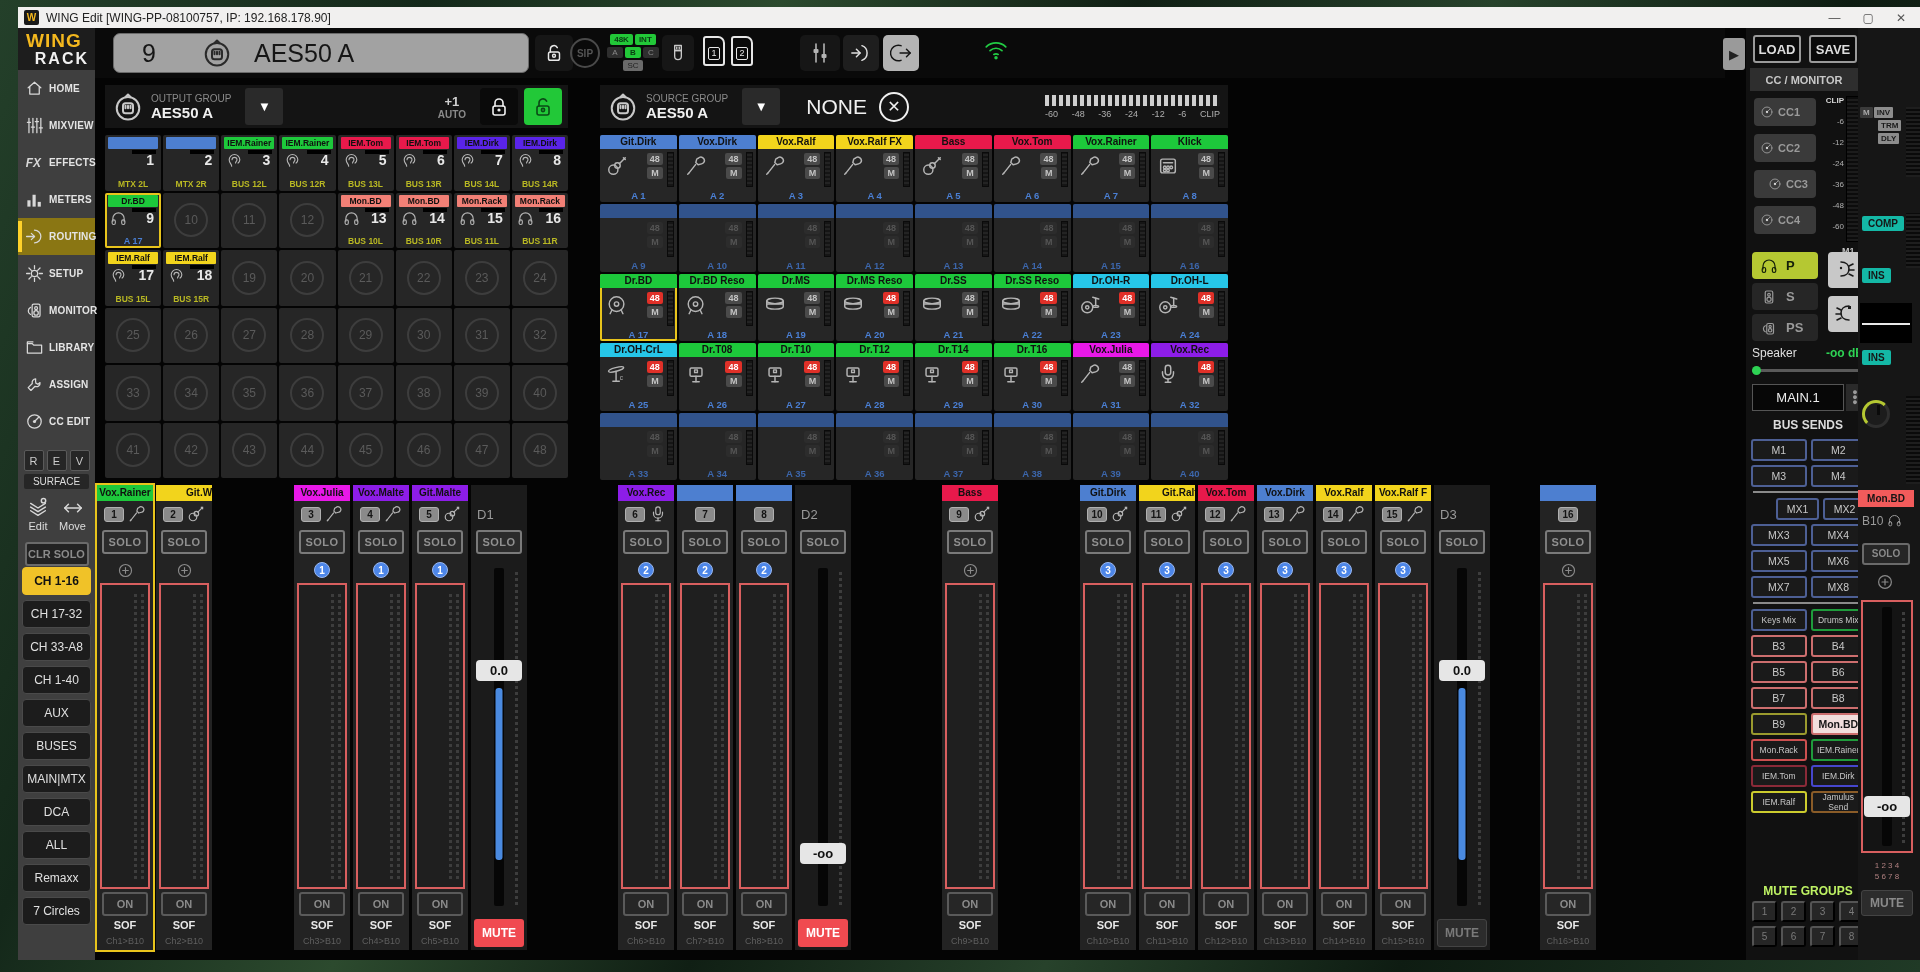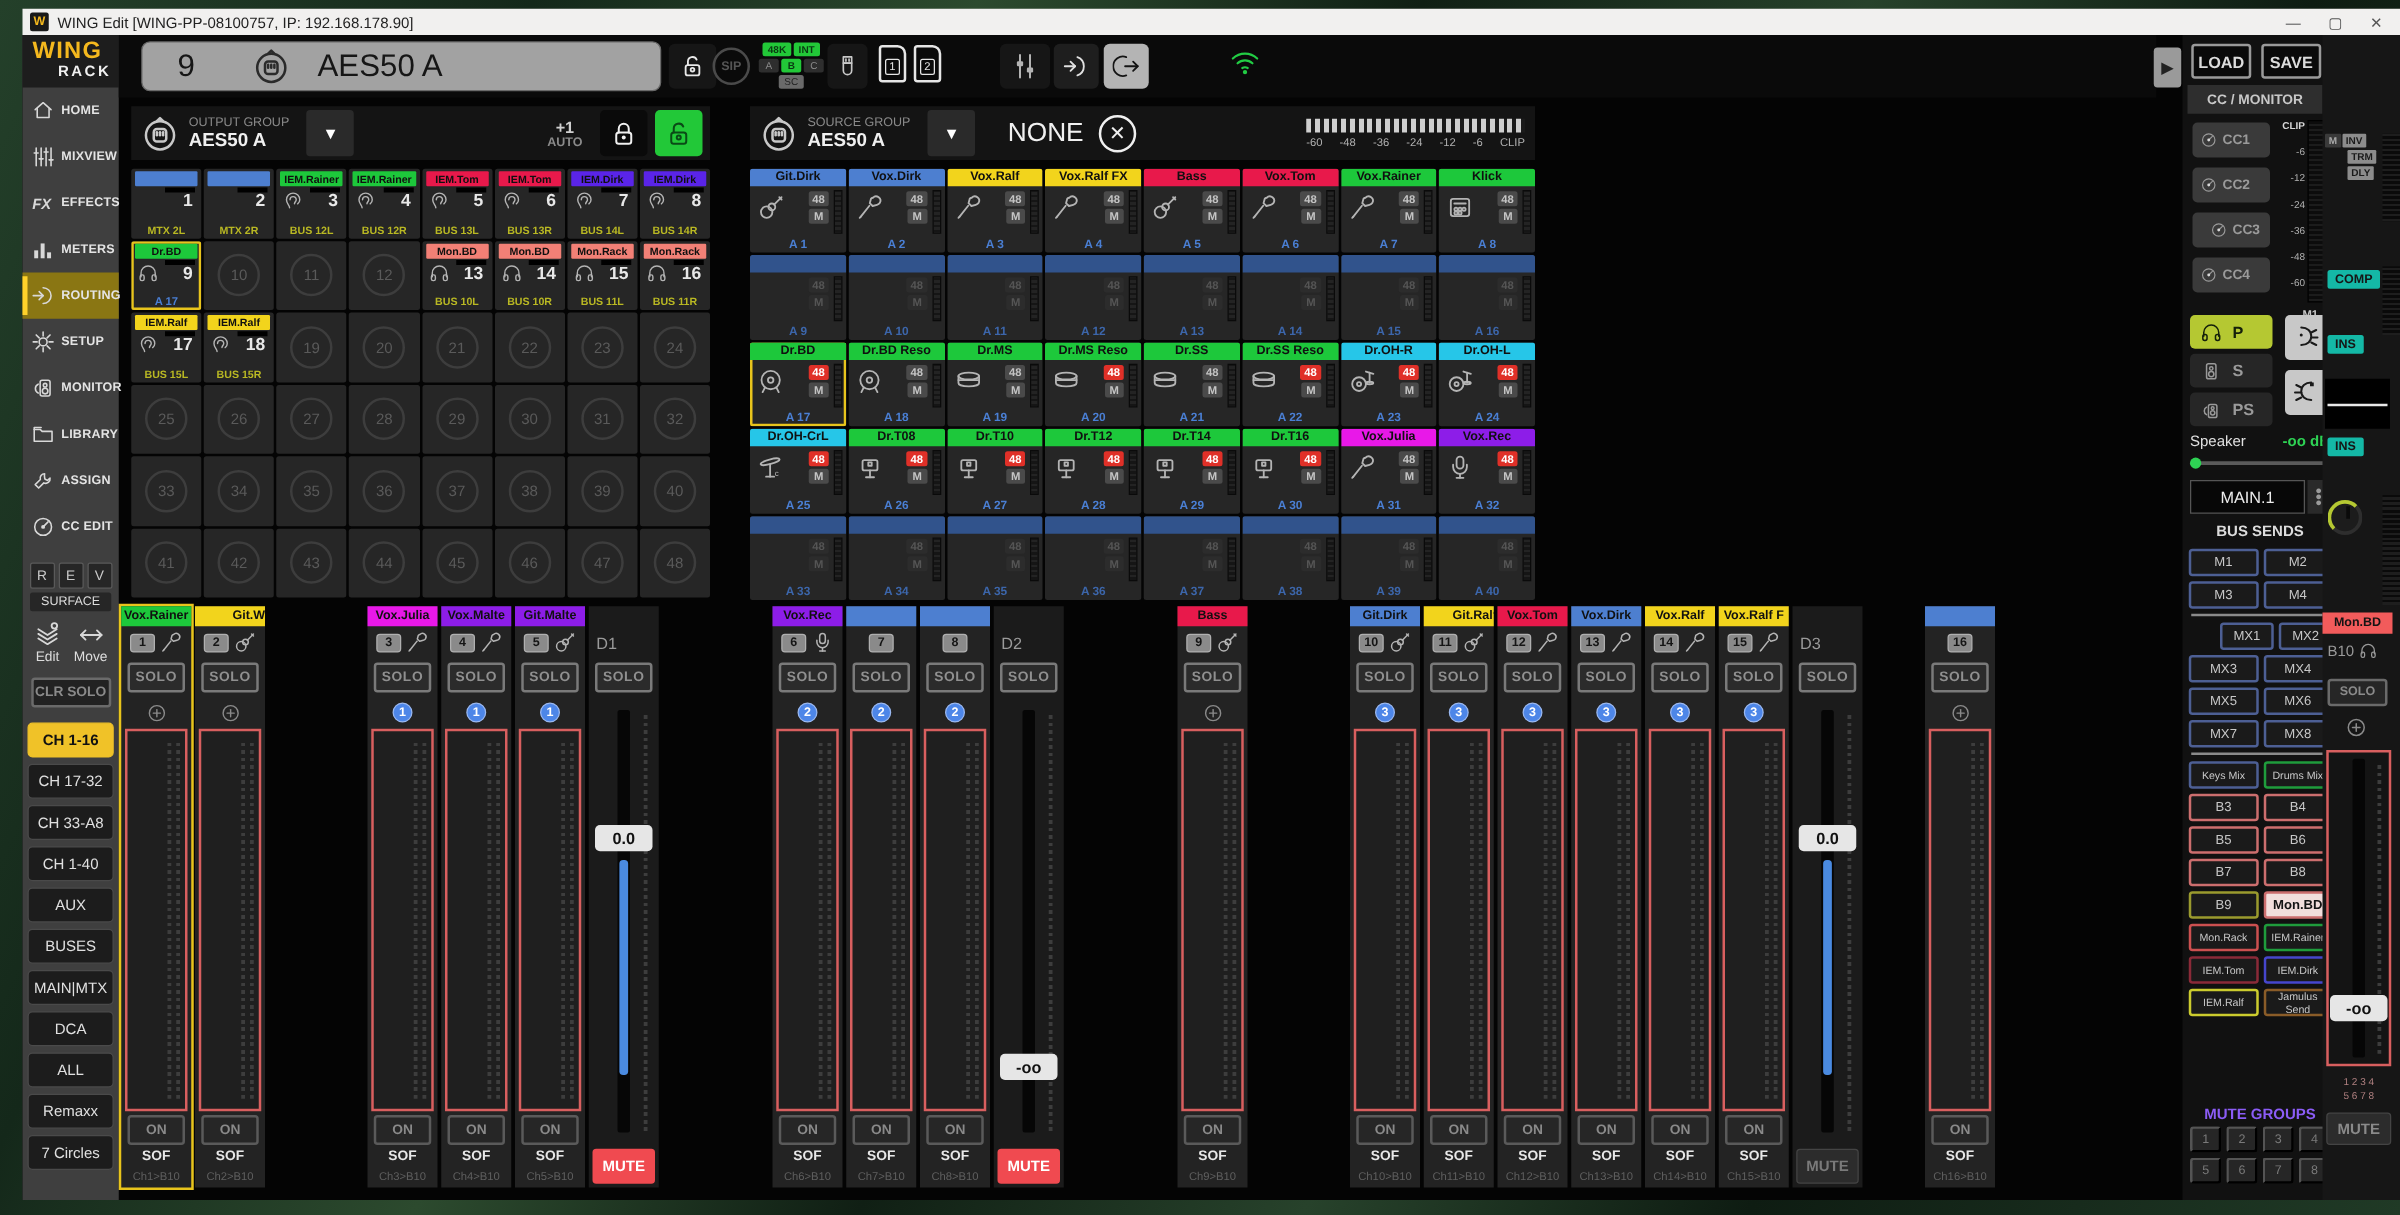--- a/index.html
+++ b/index.html
@@ -8,32 +8,32 @@
 .titlebar{position:absolute;left:18px;top:7px;width:1902px;height:21px;background:#f1f0ef;display:flex;align-items:center;padding:0 6px;font-size:12px;color:#222}
 .win-icon{width:15px;height:15px;background:#1a1a1a;color:#f4b81e;font-weight:bold;font-size:10px;text-align:center;line-height:15px;border-radius:2px;margin-right:7px}
 .win-title{flex:1}
 .win-controls{display:flex;gap:22px;color:#555;font-size:12px;padding-right:8px}
 .win-controls span{cursor:default}
 .app{position:absolute;left:18px;top:28px;width:1902px;height:932px;background:#040404}
 
 .sidebar{position:absolute;left:0;top:0;width:77px;height:932px;background:#3f3f3f}
 .logo{height:42px;background:#1d1d1d;padding:4px 6px 0 8px}
 .logo .l1{color:#f4b81e;font-weight:bold;font-size:19px;letter-spacing:1px;line-height:18px}
-.logo .l2{color:#f0f0f0;font-weight:bold;font-size:12px;text-align:right;letter-spacing:2px}
+.logo .l2{color:#f0f0f0;font-weight:bold;font-size:16px;text-align:right;letter-spacing:2px}
 .nav-item{height:37px;display:flex;align-items:center;gap:5px;padding-left:7px;position:relative}
 .nav-item .nl{color:#e4e4e4;font-size:10px;font-weight:bold;letter-spacing:.2px}
 .nav-item.active{background:#8a7613}
 .nav-item.active::before{content:"";position:absolute;left:0;top:3px;bottom:3px;width:4px;background:#ffd22a}
 .surface-row{display:flex;gap:3px;justify-content:center;margin-top:10px}
 .surface-row .sbtn{width:20px;height:21px;background:#262626;border:1px solid #5a5a5a;color:#ccc;font-size:11px;text-align:center;line-height:20px;border-radius:2px}
 .surface-label{background:#262626;color:#ddd;font-size:10px;text-align:center;margin:3px 6px 0 6px;padding:2px 0;border-radius:2px}
 .editmove{display:flex;justify-content:space-around;margin-top:8px;padding:0 4px}
 .editmove .em{display:flex;flex-direction:column;align-items:center;color:#ddd;font-size:11px;gap:1px}
 .clrsolo{display:block;margin:10px auto 0 auto;width:64px;height:24px;background:#222;border:2px solid #6a6a6a;border-radius:3px;color:#8a8a8a;font-size:11px;font-weight:bold}
-.layers{position:absolute;left:4px;right:4px;top:550px}
+.layers{position:absolute;left:4px;right:4px;top:539px}
 .layer-btn{height:28px;margin-bottom:5px;background:#1c1c1c;border:1px solid #4a4a4a;border-radius:4px;color:#e0e0e0;font-size:12px;text-align:center;line-height:26px}
 .layer-btn.active{background:#f0c228;border-color:#f0c228;color:#111;font-weight:bold}
 
 .topbar{position:absolute;left:77px;top:0;width:1630px;height:50px;background:#0a0a0a}
 .chanbox{position:absolute;left:18px;top:5px;width:416px;height:40px;background:#a2a2a2;border:1px solid #6a6a6a;border-radius:7px;display:flex;align-items:center;color:#161616}
 .chanbox .num{font-size:25px;margin-left:28px;width:60px}
 .chanbox .cname{font-size:25px;margin-left:22px}
 .tb-btn{position:absolute;top:7px;height:36px;background:#161616;border-radius:5px;display:flex;align-items:center;justify-content:center}
 .sipcirc{position:absolute;left:475px;top:10px;width:30px;height:30px;border:2px solid #4a4a4a;border-radius:50%;color:#555;font-size:10px;font-weight:bold;display:flex;align-items:center;justify-content:center}
 .badges{position:absolute;left:512px;top:6px;width:52px}
@@ -137,21 +137,21 @@
 .spkslider i{position:absolute;left:0;top:-3px;width:9px;height:9px;background:#2ed254;border-radius:50%}
 .mainsel{position:absolute;left:6px;top:356px;width:92px;height:27px;background:#070707;border:1px solid #555;color:#ececec;font-size:13px;display:flex;align-items:center;justify-content:center}
 .maindots{position:absolute;left:100px;top:356px;width:18px;height:27px;background:#2a2a2a;color:#9a9a9a;display:flex;flex-direction:column;align-items:center;justify-content:center;gap:2px;font-size:9px;line-height:3px}
 .bs-title{position:absolute;left:0;top:390px;width:124px;text-align:center;color:#dcdcdc;font-size:12px;font-weight:bold}
 .sends{position:absolute;left:5px;top:411px;width:115px}
 .sends .srow{display:flex;gap:4px;margin-bottom:4px}
 .send-btn{flex:1;height:22px;background:#1a1a1a;border:2px solid #555;border-radius:3px;color:#c8c8c8;font-size:10.5px;display:flex;align-items:center;justify-content:center;text-align:center;line-height:10px}
 .send-btn.small{font-size:8.5px}
 .send-btn.active{background:#f2dedc;color:#141414;font-weight:bold}
 .sdivider{height:2px;background:#8a8a8a;margin:3px 2px 5px 2px}
-.mg-title{position:absolute;left:0;top:856px;width:124px;text-align:center;color:#8b5cf6;font-size:12px;font-weight:bold}
+.mg-title{position:absolute;left:0;top:856px;width:124px;text-align:center;color:#bef264;font-size:12px;font-weight:bold}
 .mgroups{position:absolute;left:6px;top:873px;width:112px;display:flex;flex-wrap:wrap;gap:4px}
 .mg-btn{width:25px;height:21px;background:#262626;border-radius:3px;color:#7a7a7a;font-size:10px;display:flex;align-items:center;justify-content:center}
 
 .procstrip{position:absolute;left:1840px;top:0;width:62px;height:932px;background:#161616}
 .pbadges{position:absolute;left:2px;top:79px;width:50px;font-size:8px}
 .pbadge{display:inline-block;padding:1px 3px;border-radius:1px;margin:0 1px 2px 0;background:#8c8c8c;color:#1a1a1a;font-weight:bold}
 .pbadge.m{background:#3a3a3a;color:#aaa}
 .phatch{position:absolute;right:0;width:14px;background:repeating-linear-gradient(0deg,#1e1e1e 0 2px,#0a0a0a 2px 4px)}
 .pgray{position:absolute;left:4px;padding:2px 6px;background:#14b8a6;color:#161616;font-size:10px;font-weight:bold;border-radius:2px}
 .eqbox{position:absolute;left:2px;top:275px;width:52px;height:40px;background:#000}

